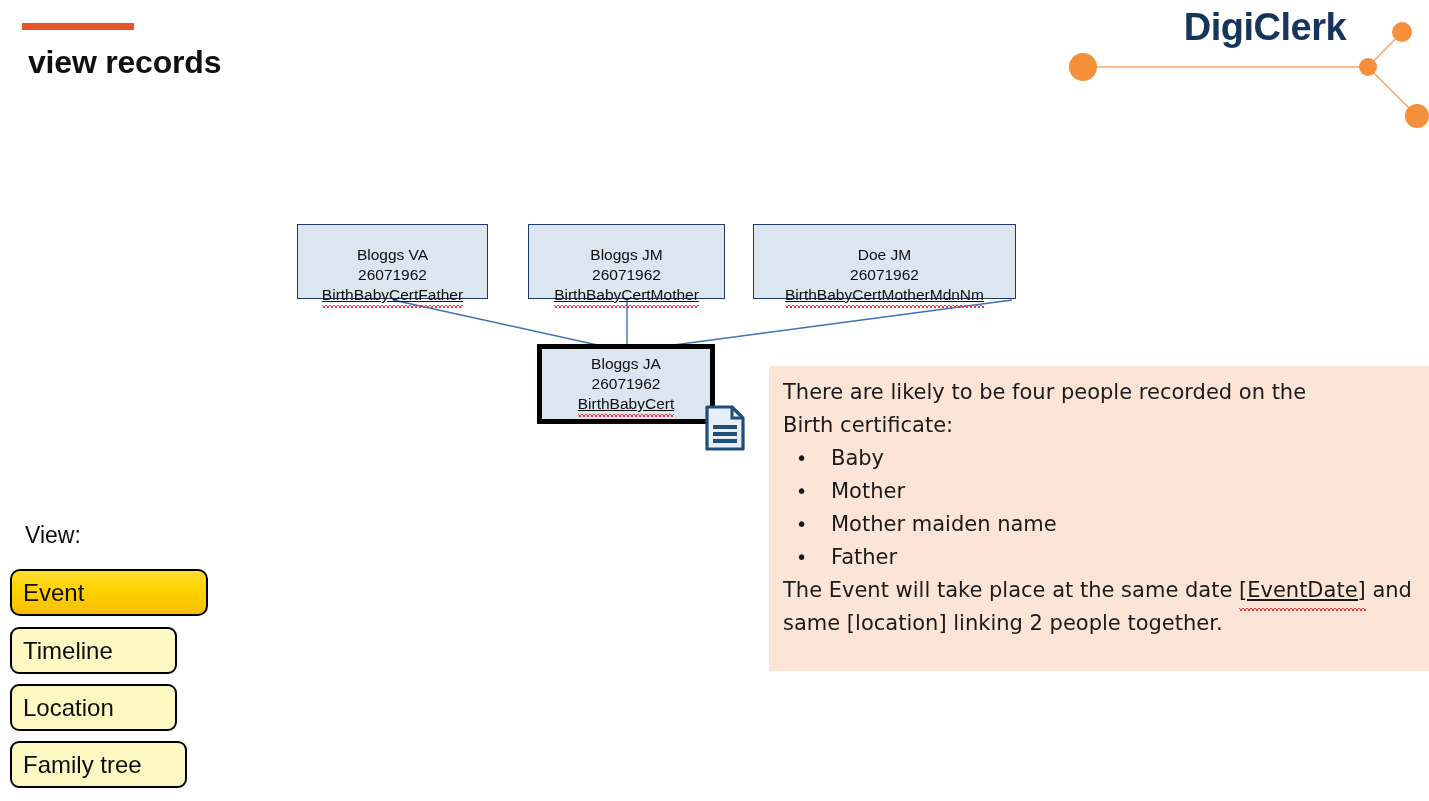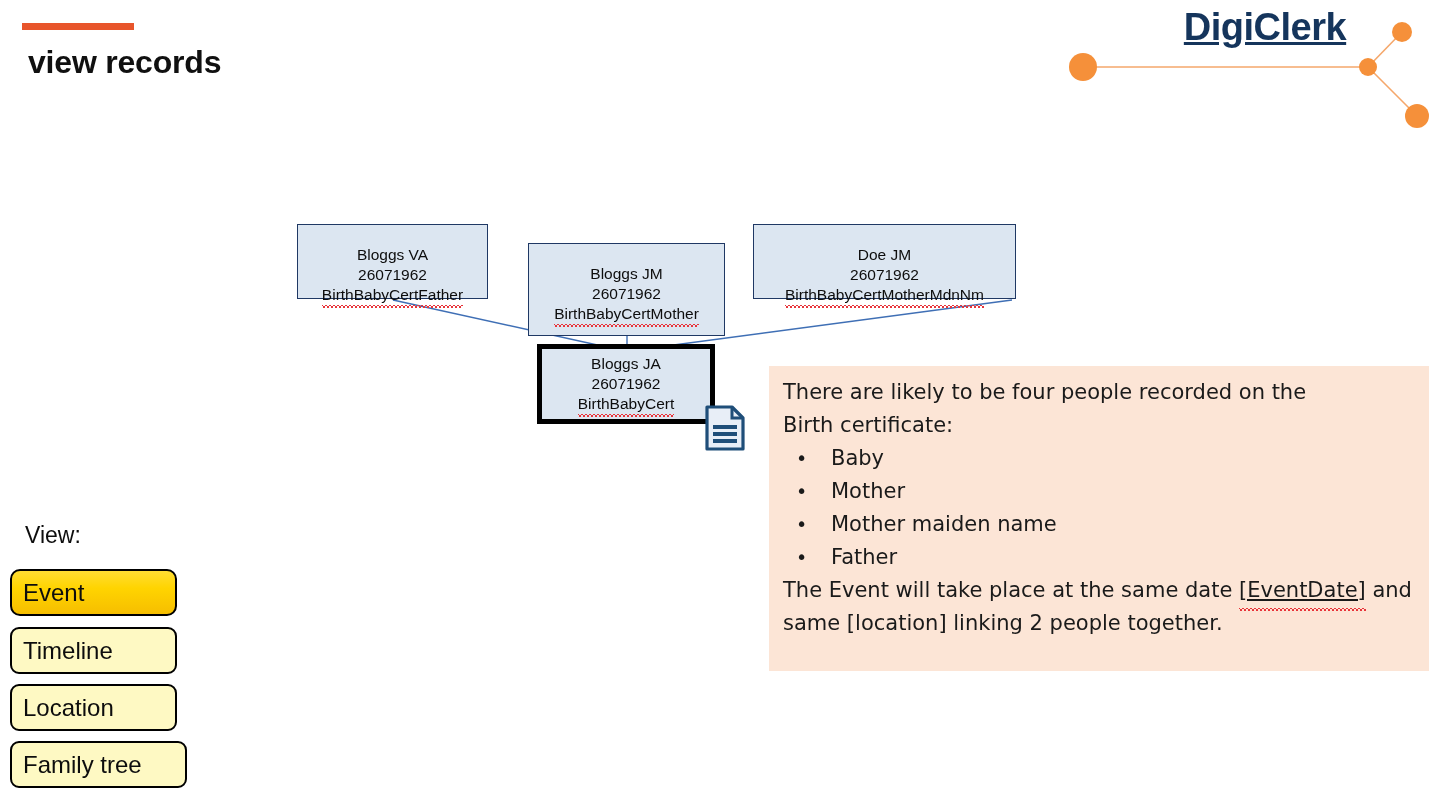--- a/index.html
+++ b/index.html
@@ -46,21 +46,20 @@
   #brand-wordmark {
     position: absolute;
     left: 70px;
     top: 6px;
     width: 290px;
     text-align: center;
     font-size: 38px;
     font-weight: bold;
     color: #15355C;
     letter-spacing: -0.5px;
-    text-decoration: underline;
   }
   #brand-tagline {
     position: absolute;
     left: 55px;
     top: 88px;
     width: 320px;
     text-align: center;
     font-size: 19px;
     color: #1F3A63;
     letter-spacing: 0.1px;
@@ -96,41 +95,42 @@
     padding-top: 20px;
   }
   .person-node.selected {
     border: 5px solid #000000;
   }
   .node-line {
     display: block;
     white-space: nowrap;
   }
   .node-line.spell-error {
+    text-decoration: underline;
     text-decoration-color: #111;
     text-underline-offset: 1px;
     position: relative;
     display: inline-block;
   }
   .node-line.spell-error::after {
     content: "";
     position: absolute;
     left: 0;
     right: 0;
     bottom: -3px;
     height: 3px;
     background-image:
       linear-gradient(45deg, transparent 40%, #e8343a 40%, #e8343a 60%, transparent 60%),
       linear-gradient(-45deg, transparent 40%, #e8343a 40%, #e8343a 60%, transparent 60%);
     background-size: 4px 4px;
     background-repeat: repeat-x;
   }
 
   #node-father  { left: 297px; top: 224px; width: 191px; height: 75px; }
-  #node-mother  { left: 528px; top: 224px; width: 197px; height: 93px; margin-top: 19px; }
+  #node-mother  { left: 528px; top: 224px; width: 197px; height: 75px; }
   #node-mdnnm   { left: 753px; top: 224px; width: 263px; height: 75px; }
   #node-baby    { left: 537px; top: 344px; width: 178px; height: 80px;
                   padding-top: 5px; }
 
   
   #record-doc-icon {
     position: absolute;
     left: 704px;
     top: 405px;
     width: 42px;
@@ -210,21 +210,21 @@
     padding: 0 11px;
     display: flex;
     align-items: center;
     height: 47px;
     white-space: nowrap;
   }
   .view-button.active {
     background: linear-gradient(180deg, #FFDD33 0%, #FFD400 40%, #F6BE00 100%);
     border-radius: 10px;
   }
-  #view-btn-event      { top: 569px; width: 167px; }
+  #view-btn-event      { top: 569px; width: 198px; }
   #view-btn-timeline   { top: 627px; width: 167px; }
   #view-btn-location   { top: 684px; width: 167px; }
   #view-btn-familytree { top: 741px; width: 177px; }
 </style>
 </head>
 <body>
 
 <div id="header-accent-bar"></div>
 <div id="page-title">view records</div>
 

